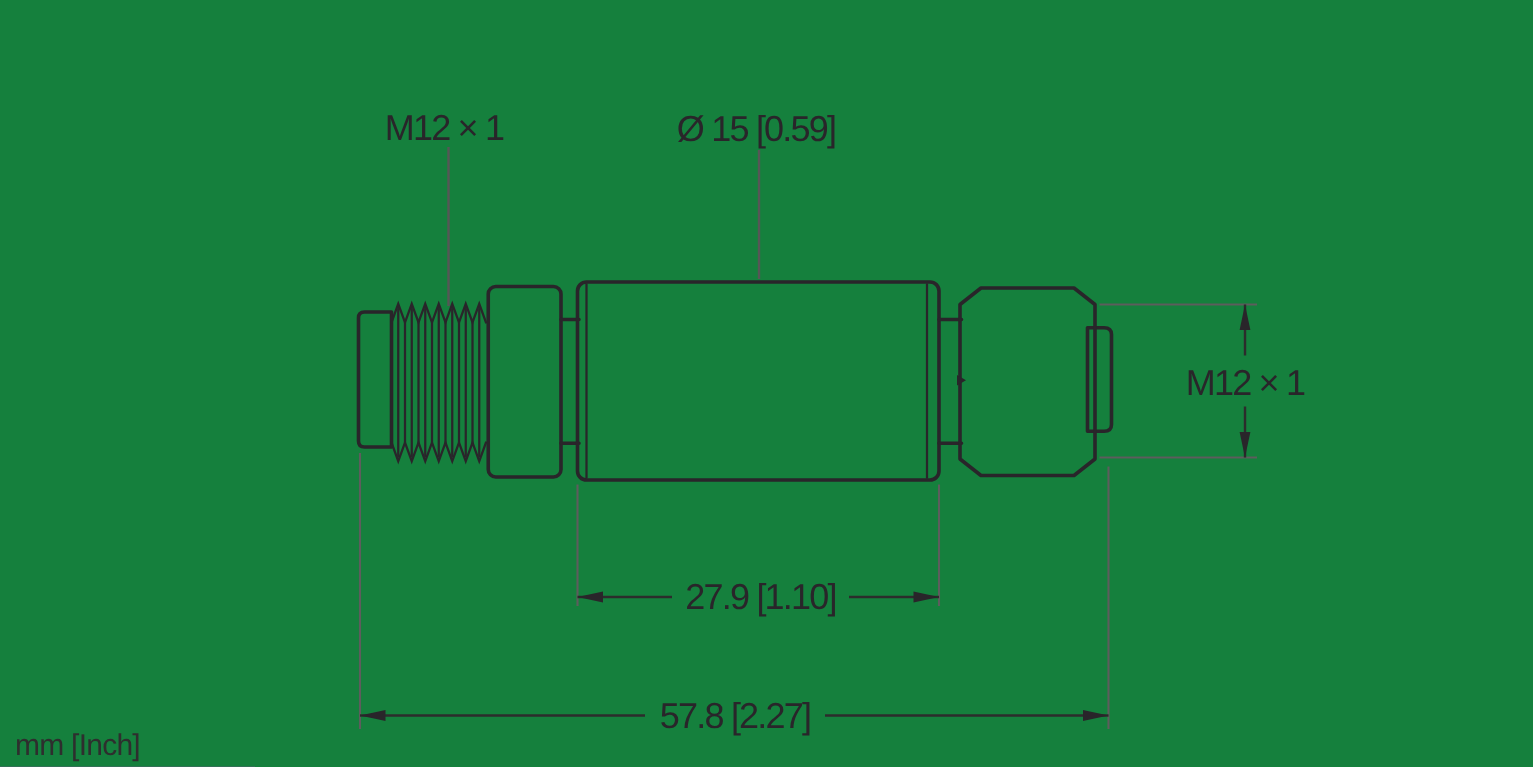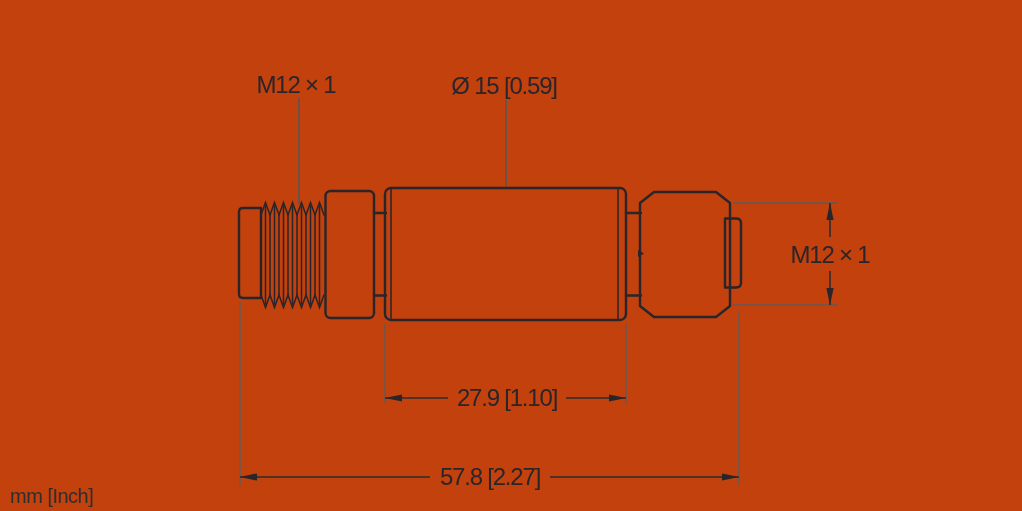--- a/index.html
+++ b/index.html
@@ -4,21 +4,21 @@
 <style>
   html, body {
     margin: 0;
     padding: 0;
     background: #4d666d;
   }
   #stage {
     position: relative;
     width: 1022px;
     height: 511px;
-    background: #c2410c;
+    background: #15803d;
     overflow: hidden;
     font-family: "Liberation Sans", sans-serif;
   }
   svg { display: block; }
   .outline {
     fill: none;
     stroke: #29252a;
     stroke-width: 2.4;
     stroke-linejoin: round;
     stroke-linecap: round;

